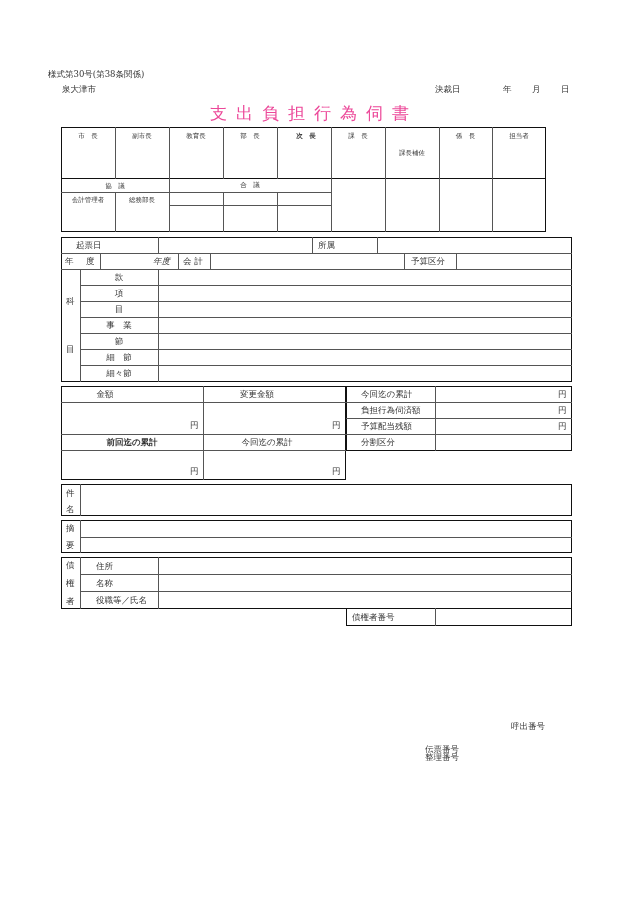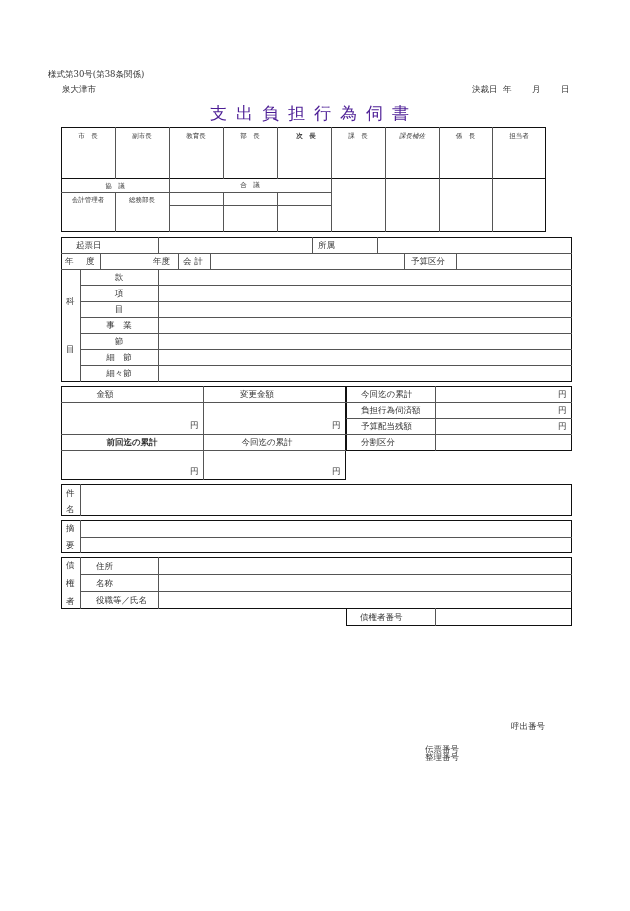--- a/index.html
+++ b/index.html
@@ -6,28 +6,28 @@
   html, body { width: 630px; height: 911px; background: #ffffff; overflow: hidden; }
   body { position: relative; font-family: "DejaVu Serif", "Liberation Serif", serif; color: #222; }
   .abs { position: absolute; }
   .t { position: absolute; font-size: 8.5px; white-space: nowrap; line-height: 1; color: #333; }
   .ts { position: absolute; font-size: 6.5px; white-space: nowrap; line-height: 1; color: #333; }
   .box { position: absolute; border: 1.6px solid #111; }
   .h { position: absolute; height: 0; border-top: 1px solid #555; }
   .hb { position: absolute; height: 0; border-top: 1.6px solid #111; }
   .v { position: absolute; width: 0; border-left: 1px solid #555; }
   .c { text-align: center; }
-  .title { position: absolute; left: 210px; top: 102px; font-size: 17px; letter-spacing: 9px; color: #4c1d95; }
+  .title { position: absolute; left: 210px; top: 102px; font-size: 17px; letter-spacing: 9px; color: #ec4899; }
 </style>
 </head>
 <body>
 
 <div class="t" style="left:48px;top:70px;">様式第30号(第38条関係)</div>
 <div class="t" style="left:62px;top:85px;">泉大津市</div>
-<div class="t" style="left:435px;top:85px;margin-left:37px;">決裁日</div>
+<div class="t" style="left:435px;top:85px;">決裁日</div>
 <div class="t" style="left:503px;top:85px;">年</div>
 <div class="t" style="left:532px;top:85px;">月</div>
 <div class="t" style="left:561px;top:85px;">日</div>
 <div class="title">支出負担行為伺書</div>
 
 <div class="box" style="left:61px;top:127px;width:485px;height:105px;"></div>
 <div class="hb" style="left:61px;top:178px;width:485px;"></div>
 
 <div class="v" style="left:115px;top:127px;height:52px;"></div>
 <div class="v" style="left:169px;top:127px;height:105px;"></div>
@@ -37,21 +37,21 @@
 <div class="v" style="left:385px;top:127px;height:105px;"></div>
 <div class="v" style="left:439px;top:127px;height:105px;"></div>
 <div class="v" style="left:492px;top:127px;height:105px;"></div>
 
 <div class="ts c" style="left:61px;top:133px;width:54px;">市　長</div>
 <div class="ts c" style="left:115px;top:133px;width:54px;">副市長</div>
 <div class="ts c" style="left:169px;top:133px;width:54px;">教育長</div>
 <div class="ts c" style="left:223px;top:133px;width:54px;">部　長</div>
 <div class="ts c" style="left:279px;top:133px;width:54px;font-weight:bold;">次　長</div>
 <div class="ts c" style="left:331px;top:133px;width:54px;">課　長</div>
-<div class="ts c" style="left:385px;top:133px;width:54px;font-style:italic;">課長補佐</div>
+<div class="ts c" style="left:385px;top:150px;width:54px;">課長補佐</div>
 <div class="ts c" style="left:439px;top:133px;width:53px;">係　長</div>
 <div class="ts c" style="left:492px;top:133px;width:54px;">担当者</div>
 
 <div class="h" style="left:61px;top:192px;width:270px;"></div>
 <div class="h" style="left:169px;top:205px;width:162px;"></div>
 <div class="v" style="left:115px;top:192px;height:40px;"></div>
 <div class="v" style="left:223px;top:192px;height:40px;"></div>
 <div class="v" style="left:277px;top:192px;height:40px;"></div>
 <div class="ts c" style="left:61px;top:183px;width:108px;">協　議</div>
 <div class="ts c" style="left:169px;top:183px;width:162px;font-family:Liberation Mono, monospace;">合　議</div>
@@ -77,21 +77,21 @@
 <div class="v" style="left:456px;top:253px;height:16px;"></div>
 <div class="v" style="left:80px;top:269px;height:113px;"></div>
 <div class="v" style="left:158px;top:269px;height:113px;"></div>
 
 <div class="t" style="left:76px;top:241px;">起票日</div>
 <div class="abs" style="left:160px;top:238px;width:151px;height:14px;"></div>
 <div class="t" style="left:318px;top:241px;">所属</div>
 <div class="abs" style="left:379px;top:238px;width:192px;height:14px;"></div>
 <div class="t" style="left:65px;top:257px;letter-spacing:2px;">年　度</div>
 <div class="abs" style="left:102px;top:254px;width:50px;height:14px;"></div>
-<div class="t" style="left:153px;top:257px;">年度</div>
+<div class="t" style="left:153px;top:257px;font-style:italic;">年度</div>
 <div class="t" style="left:183px;top:257px;">会 計</div>
 <div class="abs" style="left:212px;top:254px;width:190px;height:14px;"></div>
 <div class="t" style="left:411px;top:257px;">予算区分</div>
 <div class="abs" style="left:458px;top:254px;width:113px;height:14px;"></div>
 
 <div class="t" style="left:66px;top:297px;">科</div>
 <div class="t" style="left:66px;top:345px;">目</div>
 <div class="t c" style="left:80px;top:273px;width:78px;">款</div>
 <div class="t c" style="left:80px;top:289px;width:78px;">項</div>
 <div class="t c" style="left:80px;top:305px;width:78px;">目</div>
@@ -166,18 +166,18 @@
 <div class="t" style="left:66px;top:597px;">者</div>
 <div class="t" style="left:96px;top:562px;">住所</div>
 <div class="t" style="left:96px;top:579px;">名称</div>
 <div class="t" style="left:96px;top:596px;">役職等／氏名</div>
 <div class="abs" style="left:160px;top:559px;width:410px;height:14px;"></div>
 <div class="abs" style="left:160px;top:576px;width:410px;height:14px;"></div>
 <div class="abs" style="left:160px;top:593px;width:410px;height:14px;"></div>
 
 <div class="box" style="left:346px;top:608px;width:226px;height:18px;"></div>
 <div class="v" style="left:435px;top:608px;height:18px;"></div>
-<div class="t" style="left:360px;top:613px;">債権者番号</div>
+<div class="t" style="left:352px;top:613px;">債権者番号</div>
 <div class="abs" style="left:437px;top:609px;width:133px;height:16px;"></div>
 
 <div class="t" style="left:425px;top:722px;margin-top:23px;">伝票番号</div>
 <div class="t" style="left:511px;top:722px;">呼出番号</div>
 <div class="t" style="left:425px;top:753px;">整理番号</div>
 
 </body></html>

